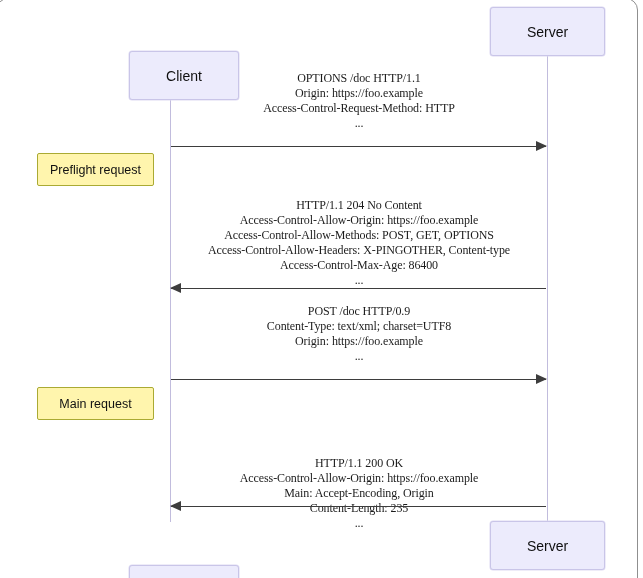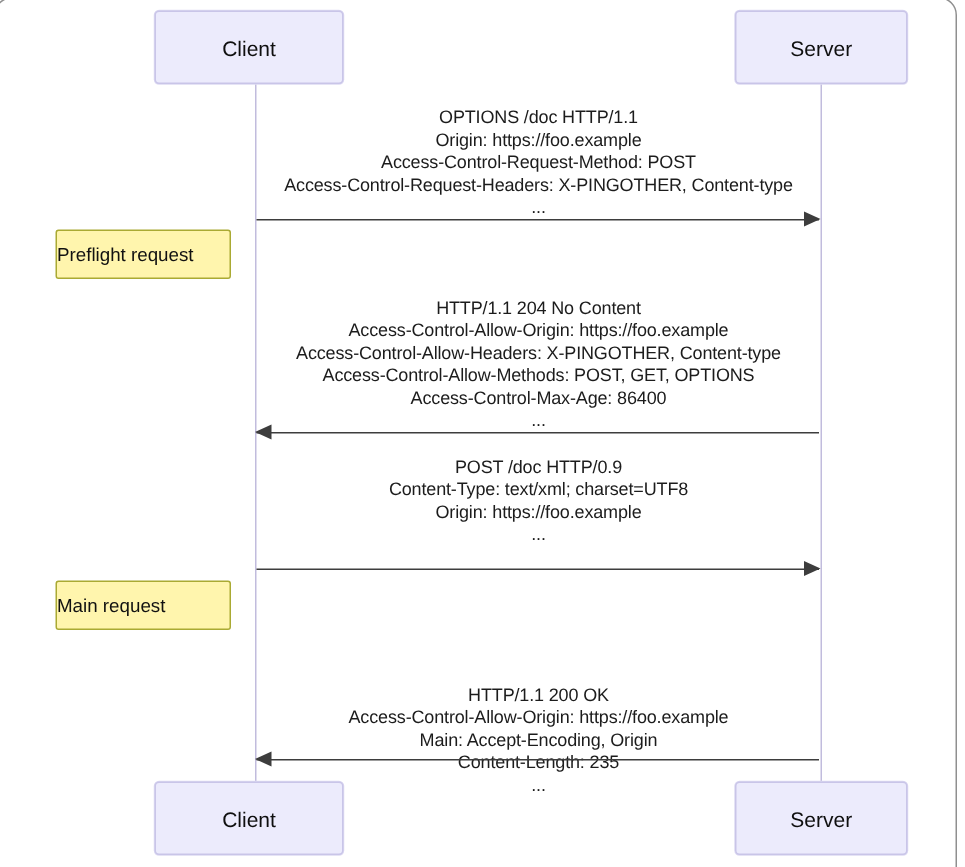--- a/index.html
+++ b/index.html
@@ -43,51 +43,51 @@
     background: #ecebfc;
     border: 1px solid #c9c5e8;
     border-radius: 3px;
     display: flex;
     align-items: center;
     justify-content: center;
     font-size: 14px;
     color: #0f0f0f;
     box-shadow: 0 0 0 0.5px #dddaf2;
   }
-  .actor.client { left: 103px; width: 126px; }
+  .actor.client { left: 129px; width: 110px; margin-top: 44px; }
   .actor.server { left: 490px; width: 115px; }
   .actor.top    { top: 7px;   height: 49px; }
   .actor.bottom { top: 521px; height: 49px; }
   .note {
     position: absolute;
     left: 37px;
     width: 117px;
     height: 33px;
     box-sizing: border-box;
     background: #fff5ad;
     border: 1px solid #aaaa33;
     border-radius: 2px;
     display: flex;
     align-items: center;
-    justify-content: flex-start;
+    justify-content: center;
     font-size: 12.5px;
     color: #111;
   }
   .msg-text {
     position: absolute;
     left: 139px;
     width: 440px;
     text-align: center;
     font-size: 12px;
     line-height: 15px;
     color: #1c1c1c;
     letter-spacing: -0.1px;
     white-space: nowrap;
   }
-  .msg-line { height: 15px; }
+  .msg-line { height: 15px; font-family: Liberation Serif, serif; }
   .arrow {
     position: absolute;
     left: 171px;
     width: 375px;
     height: 0;
     border-top: 1.6px solid #3d3d3d;
   }
   .head {
     position: absolute;
     width: 0;
@@ -112,37 +112,36 @@
   <div class="actor top client">
     <span>Client</span>
   </div>
   <div class="actor top server">
     <span>Server</span>
   </div>
 
   <div class="msg-text" style="top:71px">
     <div class="msg-line">OPTIONS /doc HTTP/1.1</div>
     <div class="msg-line">Origin: https://foo.example</div>
-    <div class="msg-line">Access-Control-Request-Method: POST</div>
-    <div class="msg-line">Access-Control-Request-Headers: X-PINGOTHER, Content-type</div>
+    <div class="msg-line">Access-Control-Request-Method: HTTP</div>
     <div class="msg-line">...</div>
   </div>
   <div class="arrow" style="top:146px">
     <span class="head right"></span>
   </div>
 
   <div class="note" style="top:153px">
     <span>Preflight request</span>
   </div>
 
   <div class="msg-text" style="top:198px">
     <div class="msg-line">HTTP/1.1 204 No Content</div>
     <div class="msg-line">Access-Control-Allow-Origin: https://foo.example</div>
+    <div class="msg-line">Access-Control-Allow-Methods: POST, GET, OPTIONS</div>
     <div class="msg-line">Access-Control-Allow-Headers: X-PINGOTHER, Content-type</div>
-    <div class="msg-line">Access-Control-Allow-Methods: POST, GET, OPTIONS</div>
     <div class="msg-line">Access-Control-Max-Age: 86400</div>
     <div class="msg-line">...</div>
   </div>
   <div class="arrow" style="top:288px">
     <span class="head left"></span>
   </div>
 
   <div class="msg-text" style="top:304px">
     <div class="msg-line">POST /doc HTTP/0.9</div>
     <div class="msg-line">Content-Type: text/xml; charset=UTF8</div>

